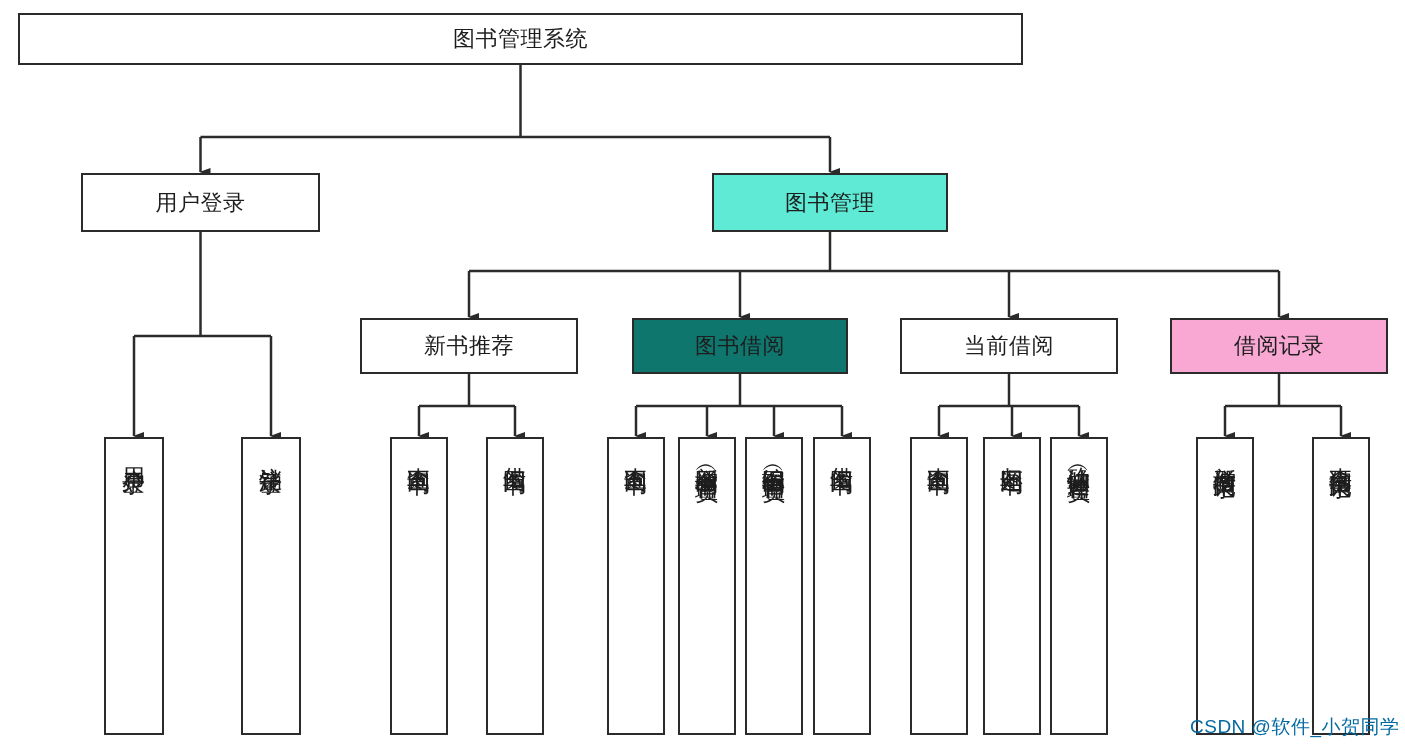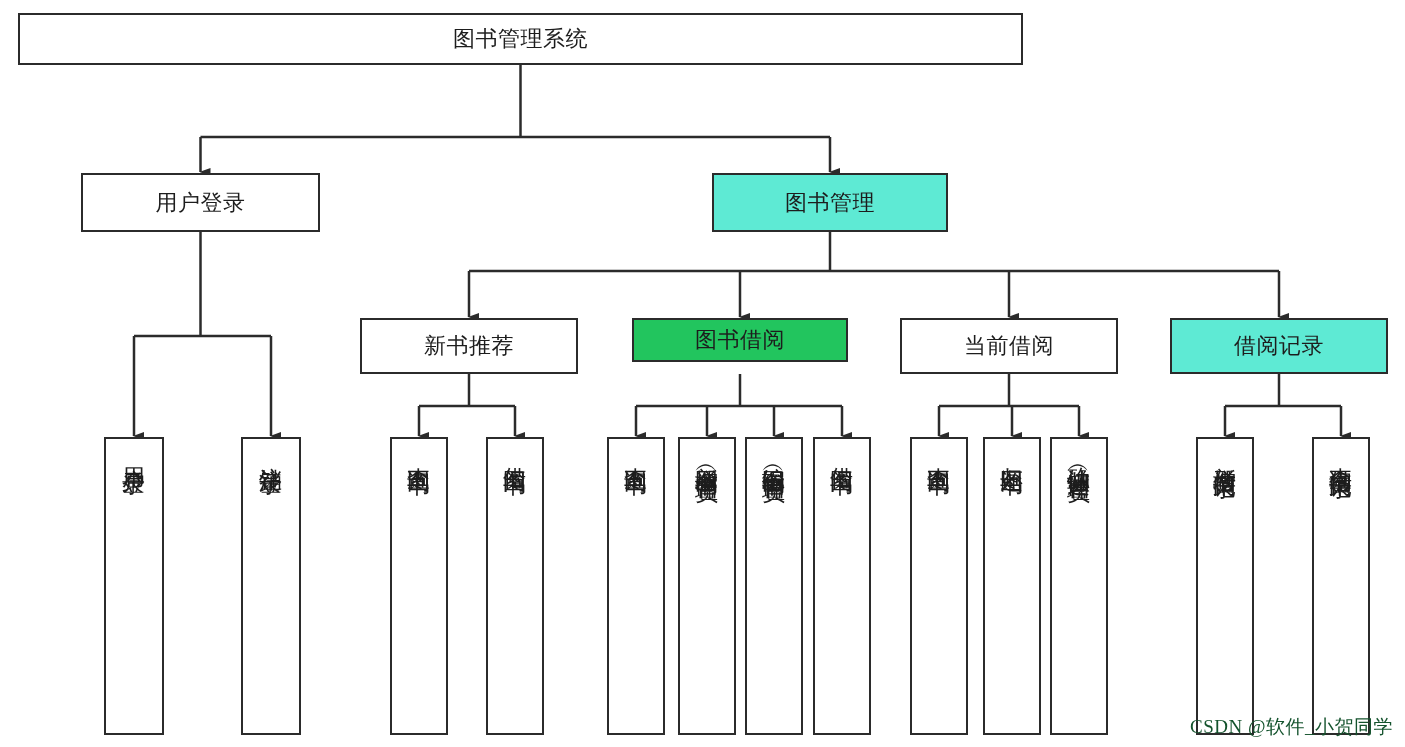--- a/index.html
+++ b/index.html
@@ -127,27 +127,27 @@
       </div>
       <div class="node horizontal level2" style="left: 81px; top: 173px; width: 239px; height: 59px; border-color: rgb(43, 43, 43); background: rgb(255, 255, 255);">
         <span class="node-label" style="color: rgb(29, 29, 29);">用户登录</span>
       </div>
       <div class="node horizontal level2" style="left: 712px; top: 173px; width: 236px; height: 59px; border-color: rgb(43, 43, 43); background: #5eead4;">
         <span class="node-label" style="color: rgb(29, 29, 29);">图书管理</span>
       </div>
       <div class="node horizontal level3" style="left: 360px; top: 318px; width: 218px; height: 56px; border-color: rgb(43, 43, 43); background: rgb(255, 255, 255);">
         <span class="node-label" style="color: rgb(29, 29, 29);">新书推荐</span>
       </div>
-      <div class="node horizontal level3" style="left: 632px; top: 318px; width: 216px; height: 44px; border-color: rgb(43, 43, 43); background: #22c55e;">
+      <div class="node horizontal level3" style="left: 632px; top: 318px; width: 216px; height: 56px; border-color: rgb(43, 43, 43); background: #0f766e;">
         <span class="node-label" style="color: rgb(29, 29, 29);">图书借阅</span>
       </div>
       <div class="node horizontal level3" style="left: 900px; top: 318px; width: 218px; height: 56px; border-color: rgb(43, 43, 43); background: rgb(255, 255, 255);">
         <span class="node-label" style="color: rgb(29, 29, 29);">当前借阅</span>
       </div>
-      <div class="node horizontal level3" style="left: 1170px; top: 318px; width: 218px; height: 56px; border-color: rgb(43, 43, 43); background: #5eead4;">
+      <div class="node horizontal level3" style="left: 1170px; top: 318px; width: 218px; height: 56px; border-color: rgb(43, 43, 43); background: #f9a8d4;">
         <span class="node-label" style="color: rgb(29, 29, 29);">借阅记录</span>
       </div>
       <div class="node vertical leaf" style="left: 104px; top: 437px; width: 60px; height: 298px; border-color: rgb(43, 43, 43); background: rgb(255, 255, 255);">
         <span class="node-label" style="color: rgb(29, 29, 29);">用户登录</span>
       </div>
       <div class="node vertical leaf" style="left: 241px; top: 437px; width: 60px; height: 298px; border-color: rgb(43, 43, 43); background: rgb(255, 255, 255);">
         <span class="node-label" style="color: rgb(29, 29, 29);">注销登录</span>
       </div>
       <div class="node vertical leaf" style="left: 390px; top: 437px; width: 58px; height: 298px; border-color: rgb(43, 43, 43); background: rgb(255, 255, 255);">
         <span class="node-label" style="color: rgb(29, 29, 29);">查询图书</span>
@@ -177,14 +177,14 @@
         <span class="node-label" style="color: rgb(29, 29, 29);">确认归还（管理员）</span>
       </div>
       <div class="node vertical leaf" style="left: 1196px; top: 437px; width: 58px; height: 298px; border-color: rgb(43, 43, 43); background: rgb(255, 255, 255);">
         <span class="node-label" style="color: rgb(29, 29, 29);">新增借阅记录</span>
       </div>
       <div class="node vertical leaf" style="left: 1312px; top: 437px; width: 58px; height: 298px; border-color: rgb(43, 43, 43); background: rgb(255, 255, 255);">
         <span class="node-label" style="color: rgb(29, 29, 29);">查询借阅记录</span>
       </div>
     </div>
 
-  <div class="watermark" style="left: 1190px; top: 714px; color: #14532d; font-family: Liberation Serif, serif;">CSDN @软件_小贺同学</div>
+  <div class="watermark" style="left: 1190px; top: 714px; color: #0369a1;">CSDN @软件_小贺同学</div>
 </div>
 
 </body></html>

